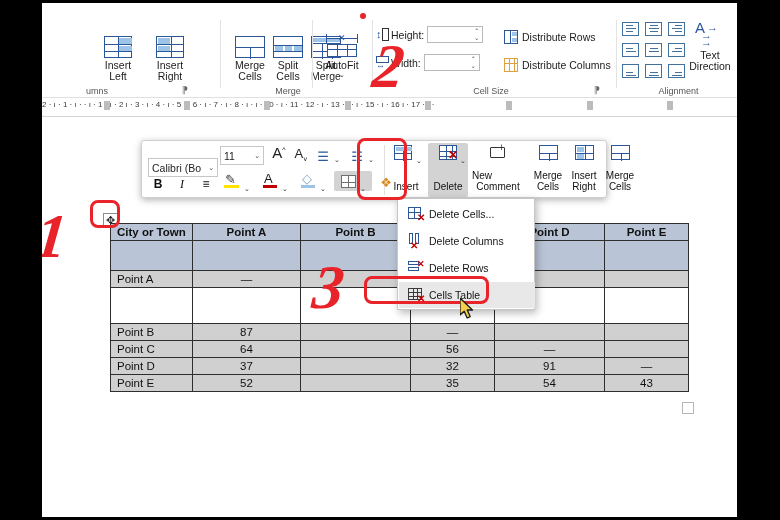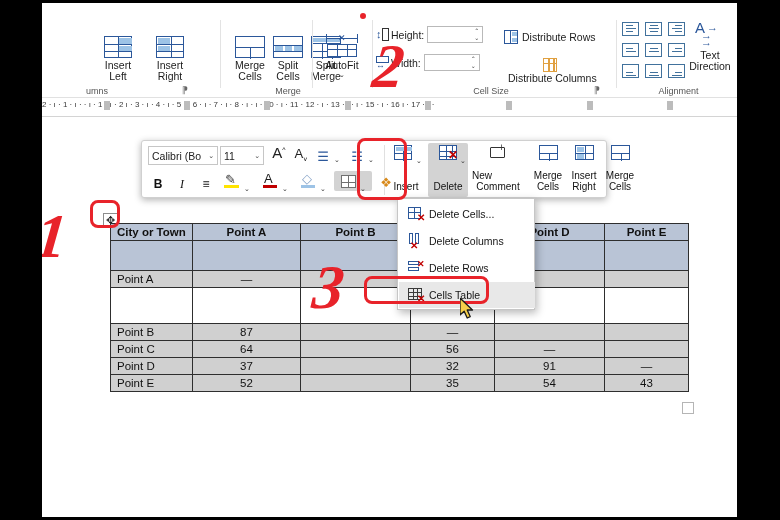--- a/index.html
+++ b/index.html
@@ -238,21 +238,21 @@
         </div>
 
         <div class="smallrow" style="left:128px; top:16px;">
           <span class="tg" style="width:14px;height:14px;display:inline-block;">
             <i class="fill" style="left:7px;top:1px;width:5px;height:4px;"></i>
             <i class="fill" style="left:7px;top:7px;width:5px;height:4px;"></i>
             <i style="left:5px;top:0;width:1.2px;height:100%;"></i>
           </span>
           <span class="t">Distribute Rows</span>
         </div>
-        <div class="smallrow" style="left:128px; top:44px;flex-direction:column;">
+        <div class="smallrow" style="left:128px; top:44px;">
           <span class="tg" style="width:14px;height:14px;display:inline-block;border-color:#e0a040;">
             <i style="left:0;top:4px;width:100%;height:1.2px;background:#e0a040;"></i>
             <i style="left:4px;top:0;width:1.2px;height:100%;background:#e0a040;"></i>
             <i style="left:9px;top:0;width:1.2px;height:100%;background:#e0a040;"></i>
           </span>
           <span class="t">Distribute Columns</span>
         </div>
 
         <div class="glabel" style="left:0; width:230px;">Cell Size</div>
         <div class="dlaunch" style="left:218px;">⁋</div>
@@ -418,21 +418,21 @@
             </tr>
           </tbody>
         </table>
 
         <div class="resizehandle" style="left:640px; top:285px;"></div>
       </div>
     </div>
 
     <div class="minitb">
 
-      <div class="mt-combo" style="left:6px; top:5px; width:70px;">
+      <div class="mt-combo" style="left:6px; top:17px; width:70px;">
         <span>Calibri (Bo</span>
         <span class="cv">⌄</span>
       </div>
       <div class="mt-combo" style="left:78px; top:5px; width:44px;">
         <span>11</span>
         <span class="cv">⌄</span>
       </div>
       <div class="mtbtn" style="left:128px; top:3px; width:18px;">
         <span style="font-size:15px;color:#222;">A</span><sup style="font-size:7px;">^</sup>
       </div>

